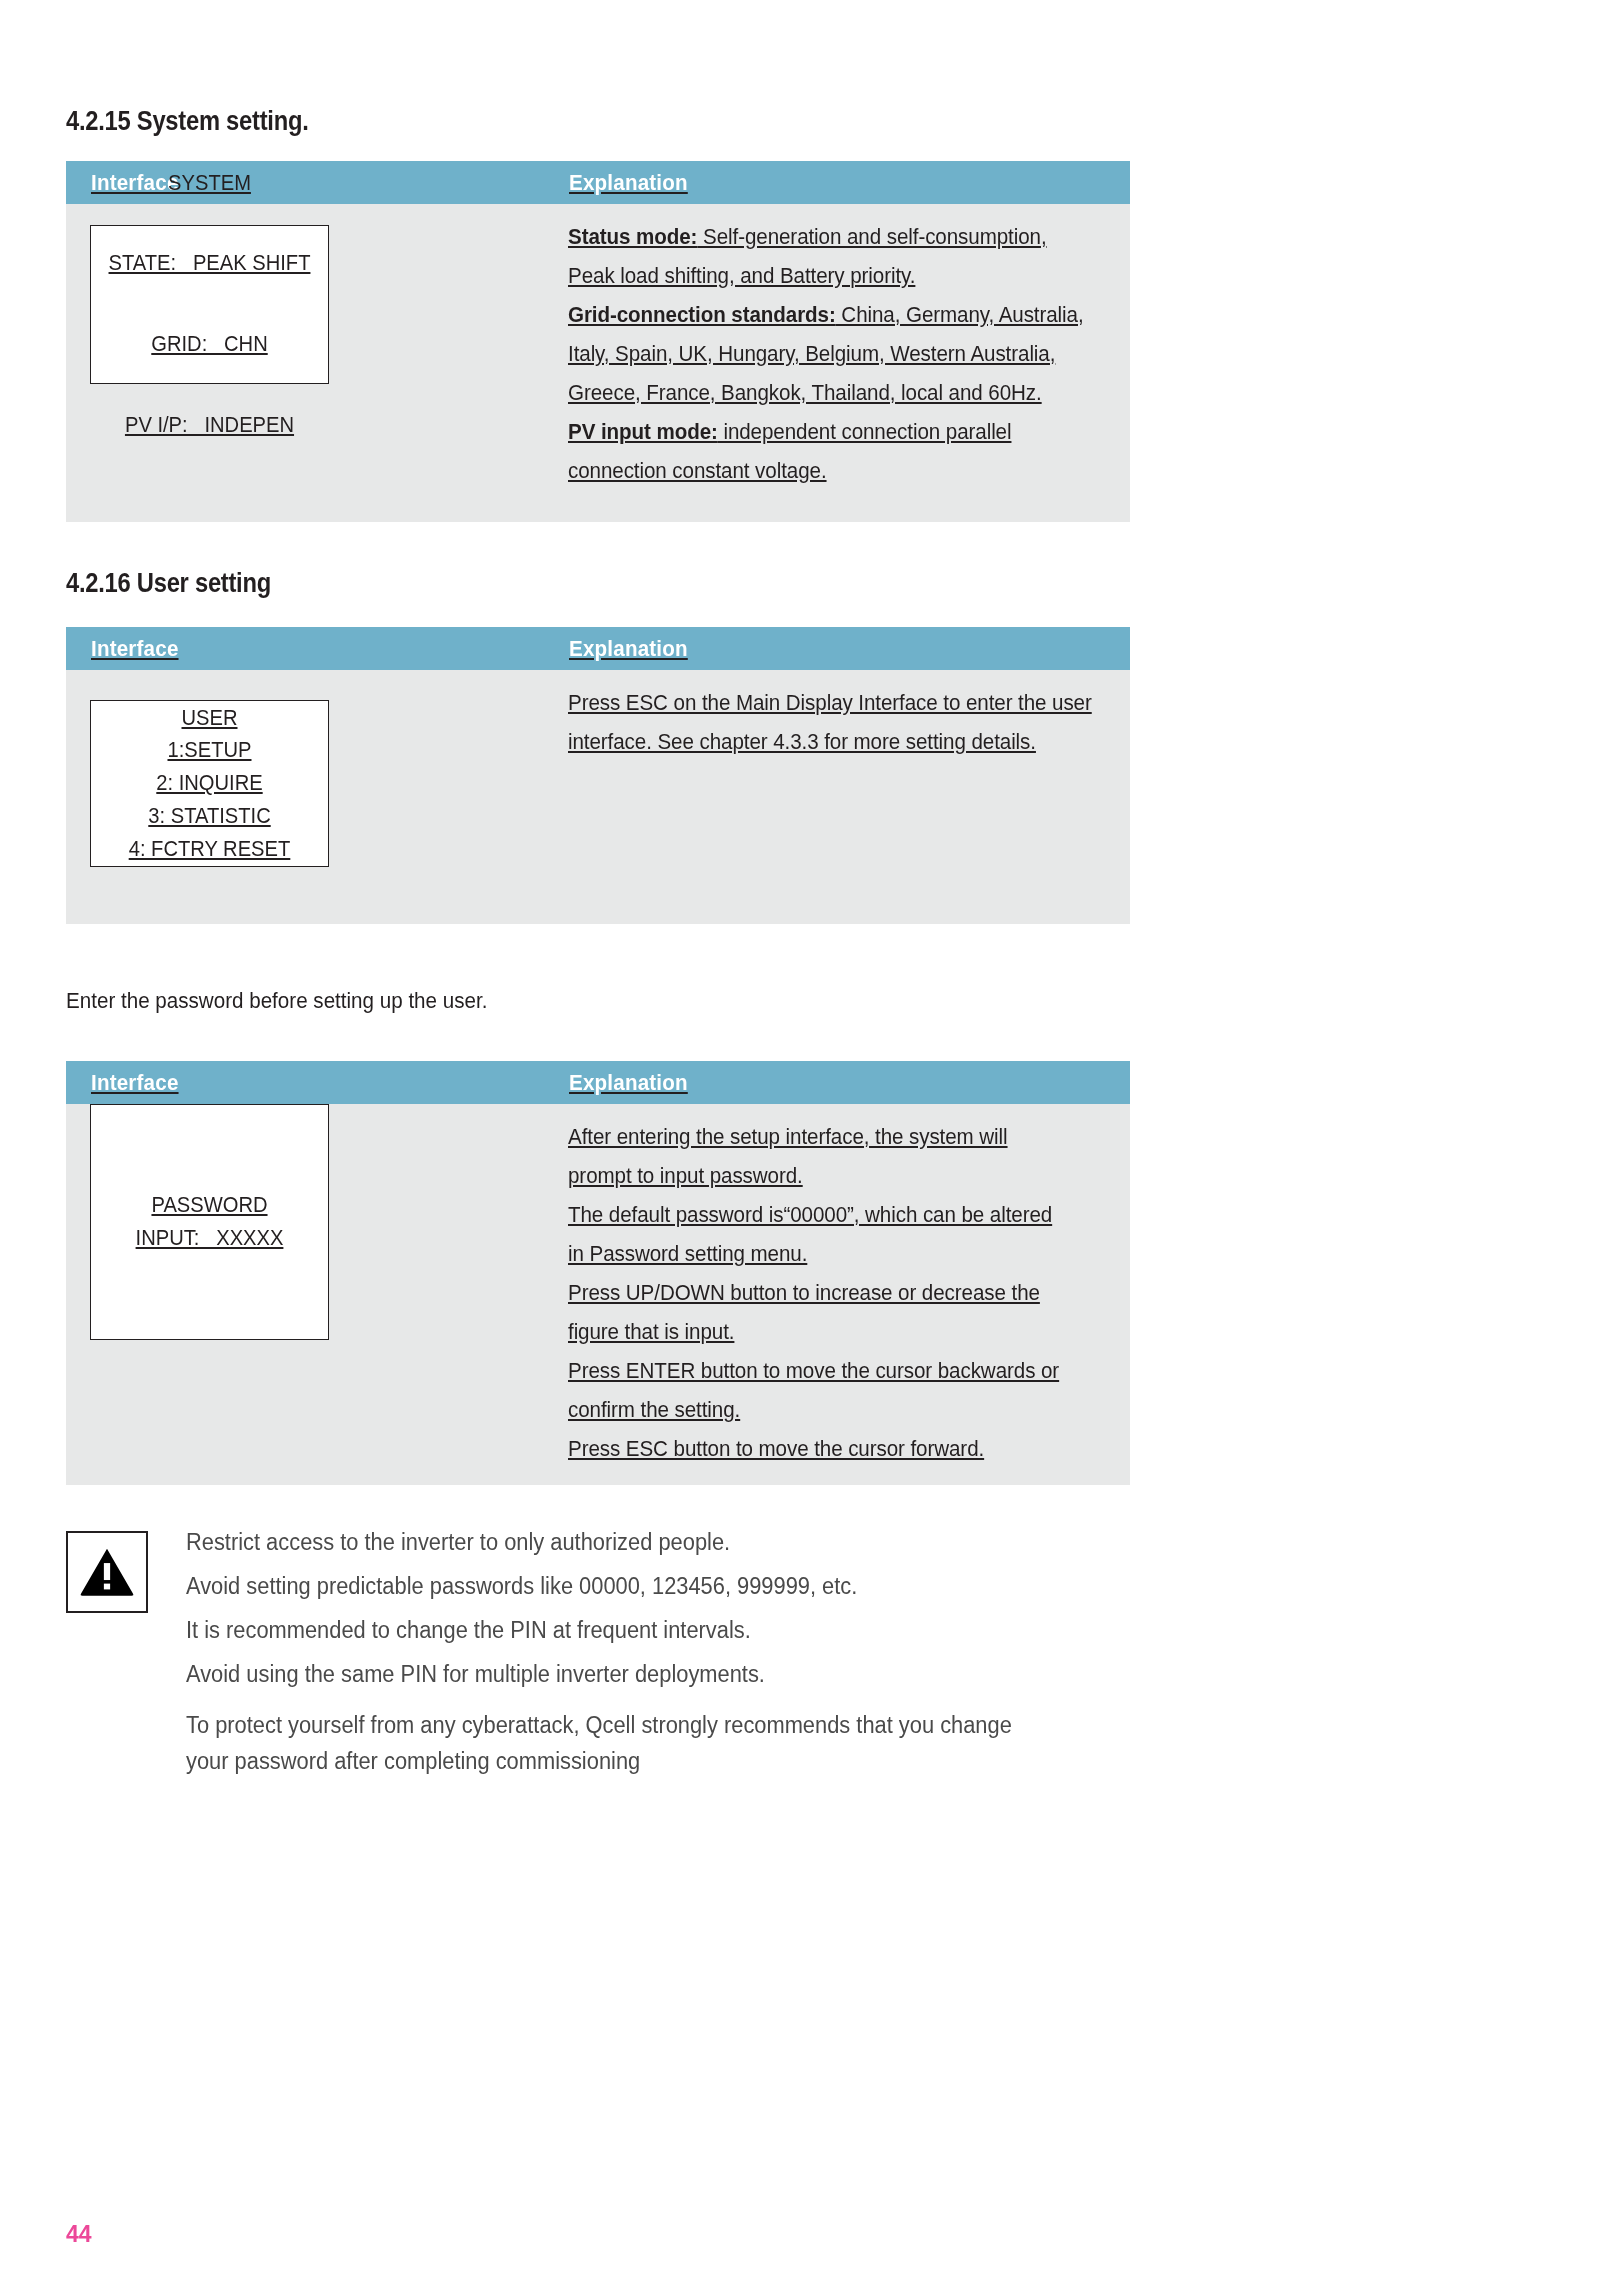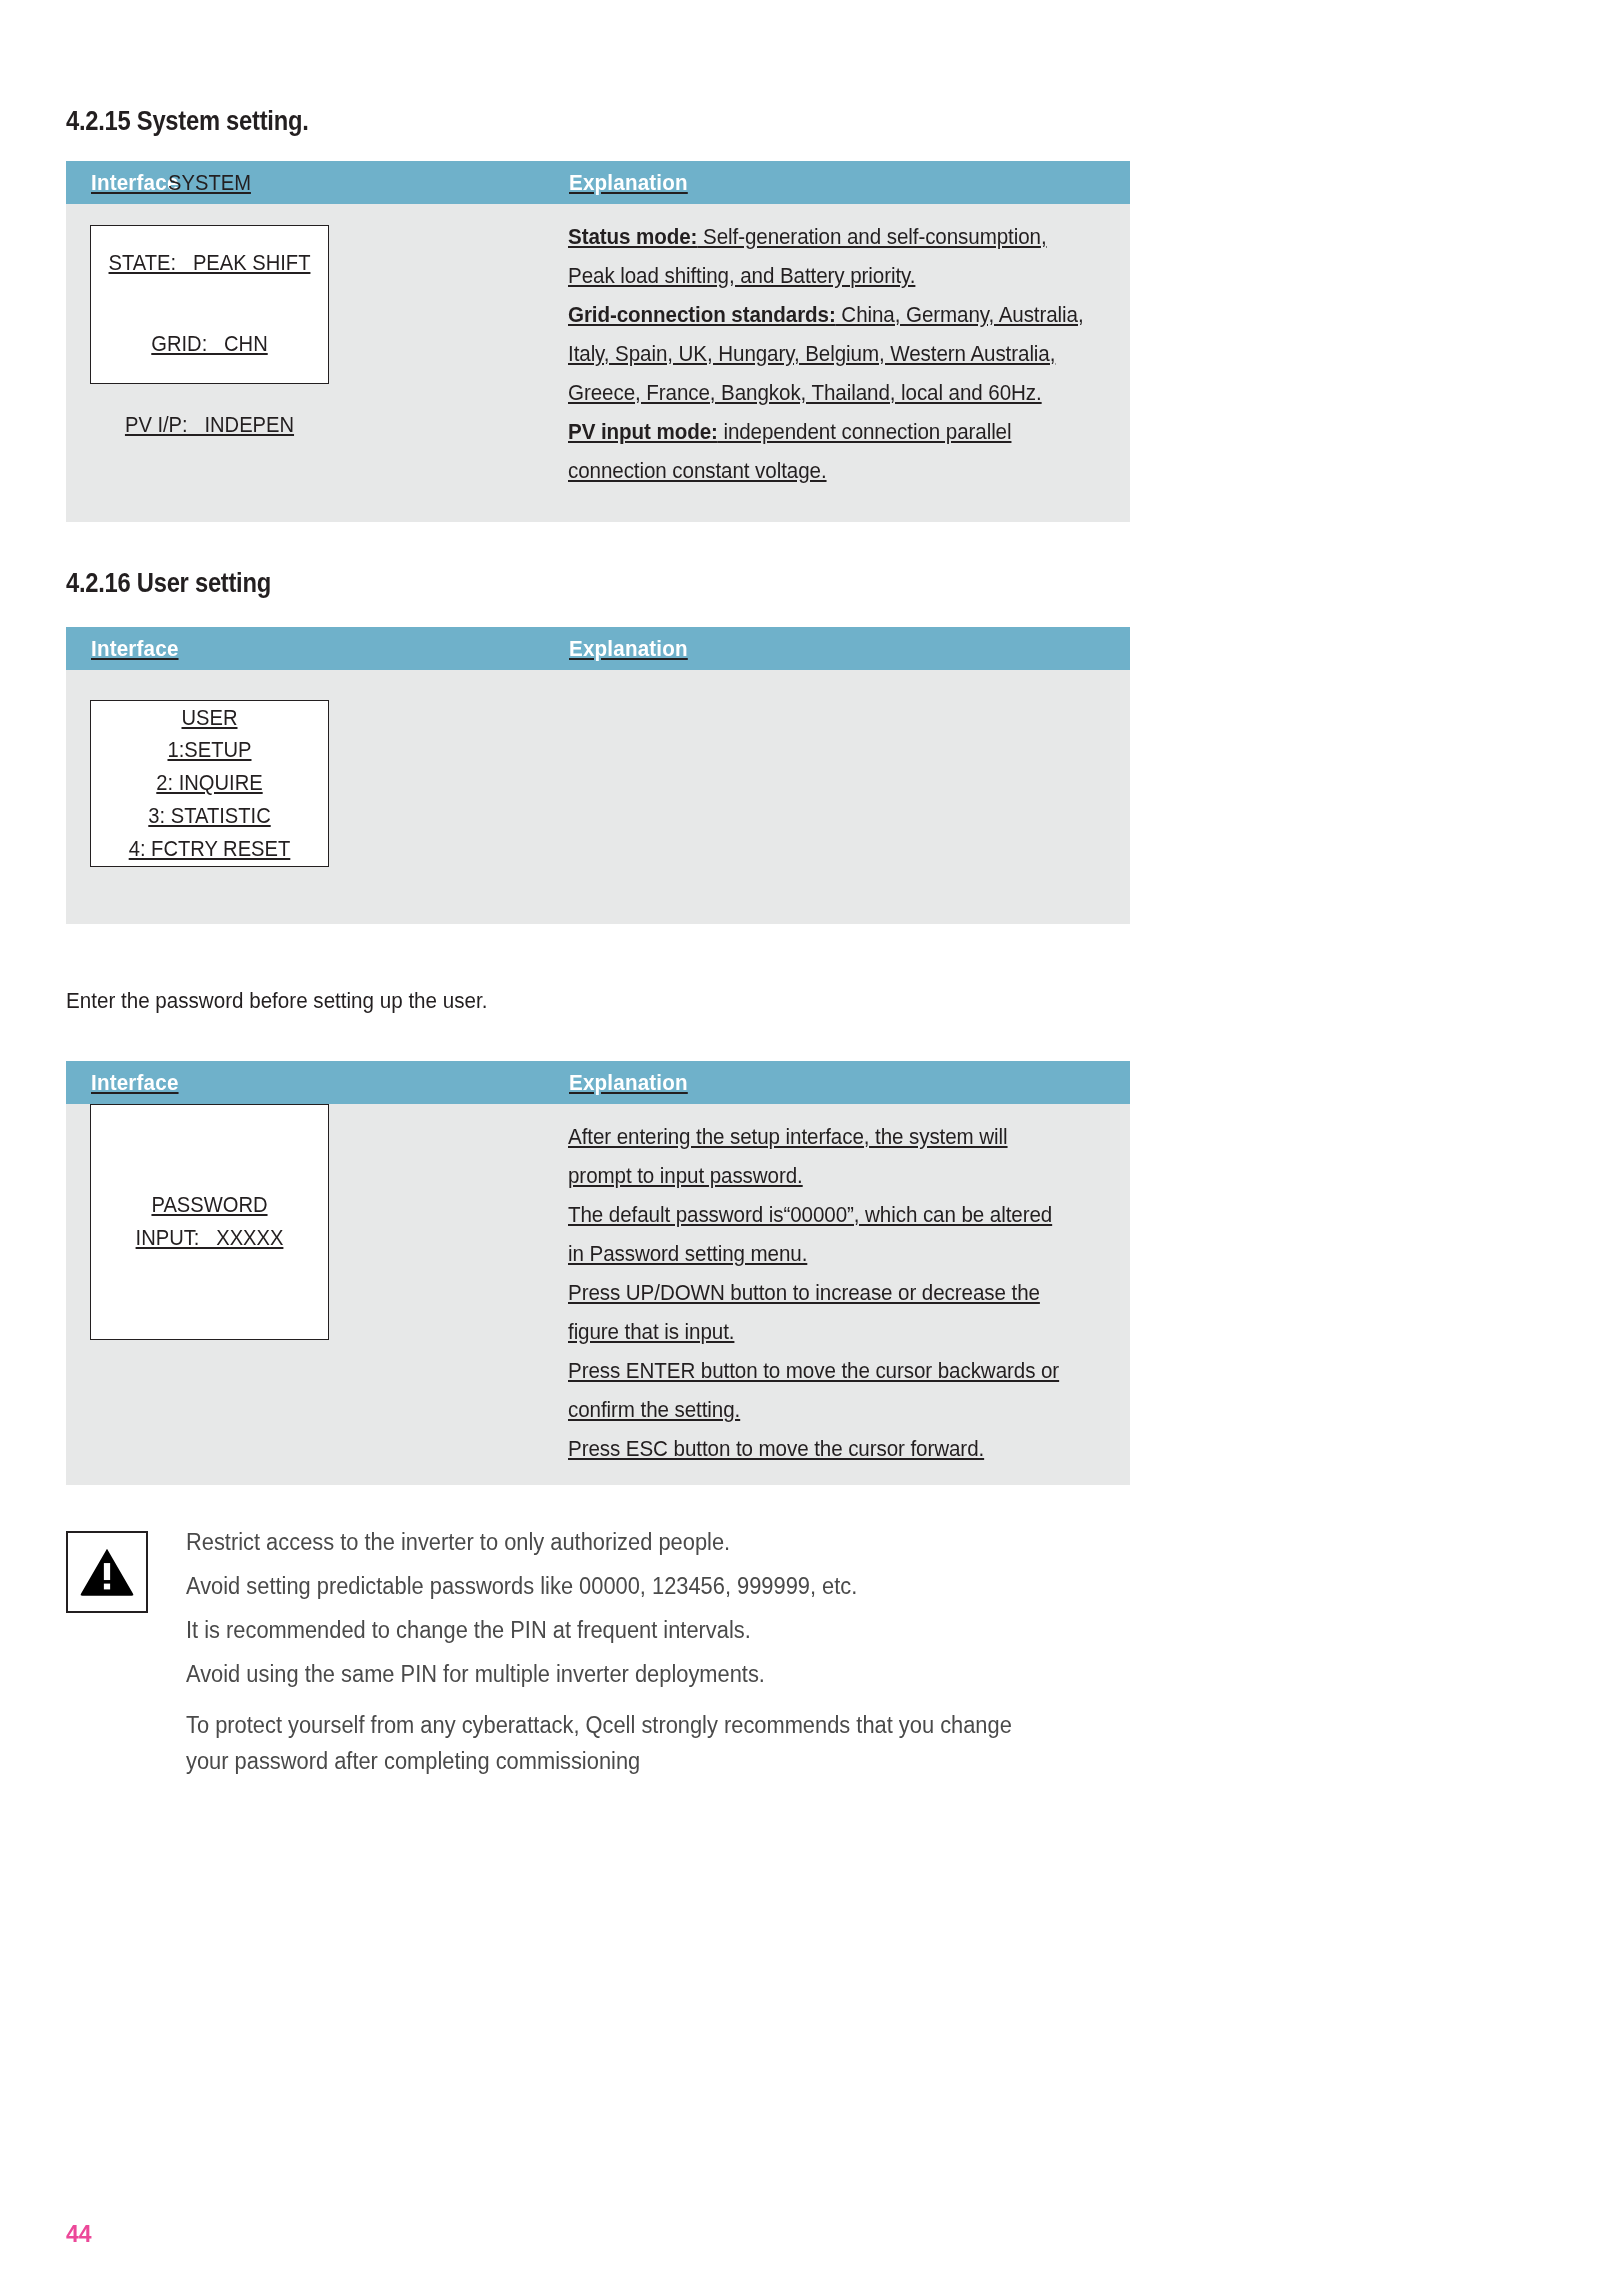--- a/index.html
+++ b/index.html
@@ -219,20 +219,24 @@
     </div>
     <div class="tbl-body" style="height:254px;">
       <div class="cell-interface">
         <div class="lcd" style="height:167px; margin-top:30px;">
           <div class="lcd-line">USER</div>
           <div class="lcd-line">1:SETUP</div>
           <div class="lcd-line">2: INQUIRE</div>
           <div class="lcd-line">3: STATISTIC</div>
           <div class="lcd-line">4: FCTRY RESET</div>
         </div>
+      </div>
+      <div class="cell-explanation">
+        <div class="exp-line"><span>Press ESC on the Main Display Interface to enter the user</span></div>
+        <div class="exp-line"><span>interface. See chapter 4.3.3 for more setting details.</span></div>
       </div>
     </div>
   </div>
 
   <div class="para" style="left:66px; top:988px;">Enter the password before setting up the user.</div>
 
   <div class="tbl" style="top:1061px;">
     <div class="tbl-head">
       <div class="th th-interface">Interface</div>
       <div class="th th-explanation">Explanation</div>

